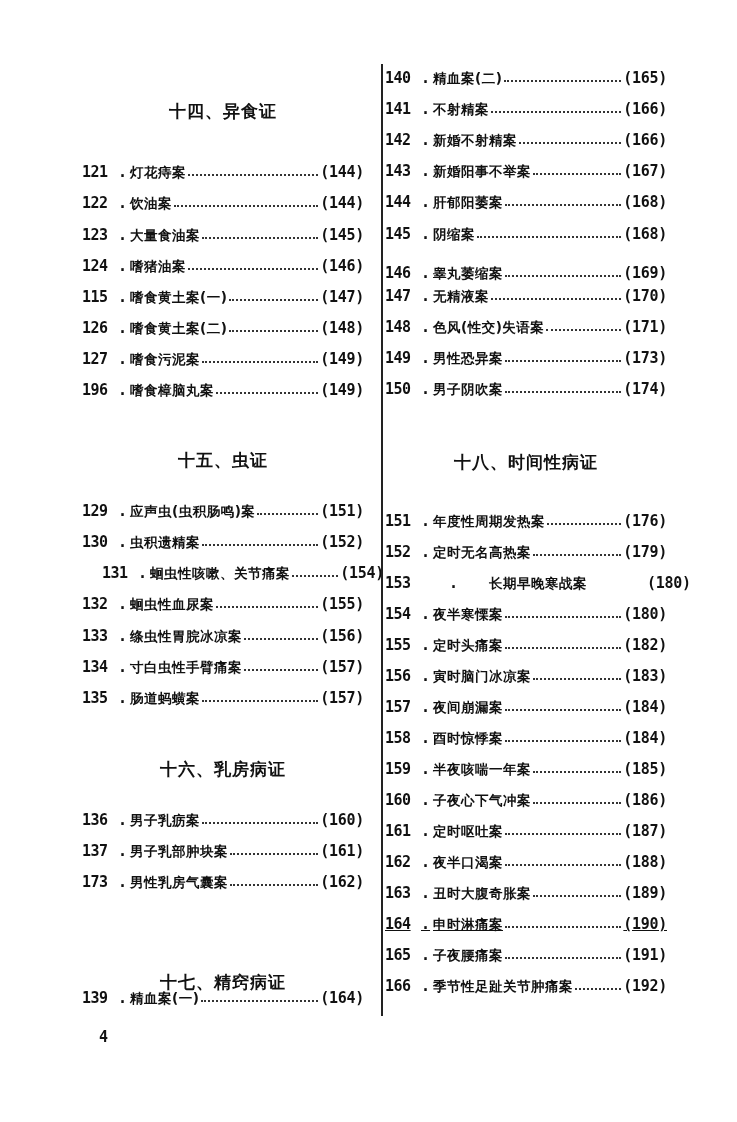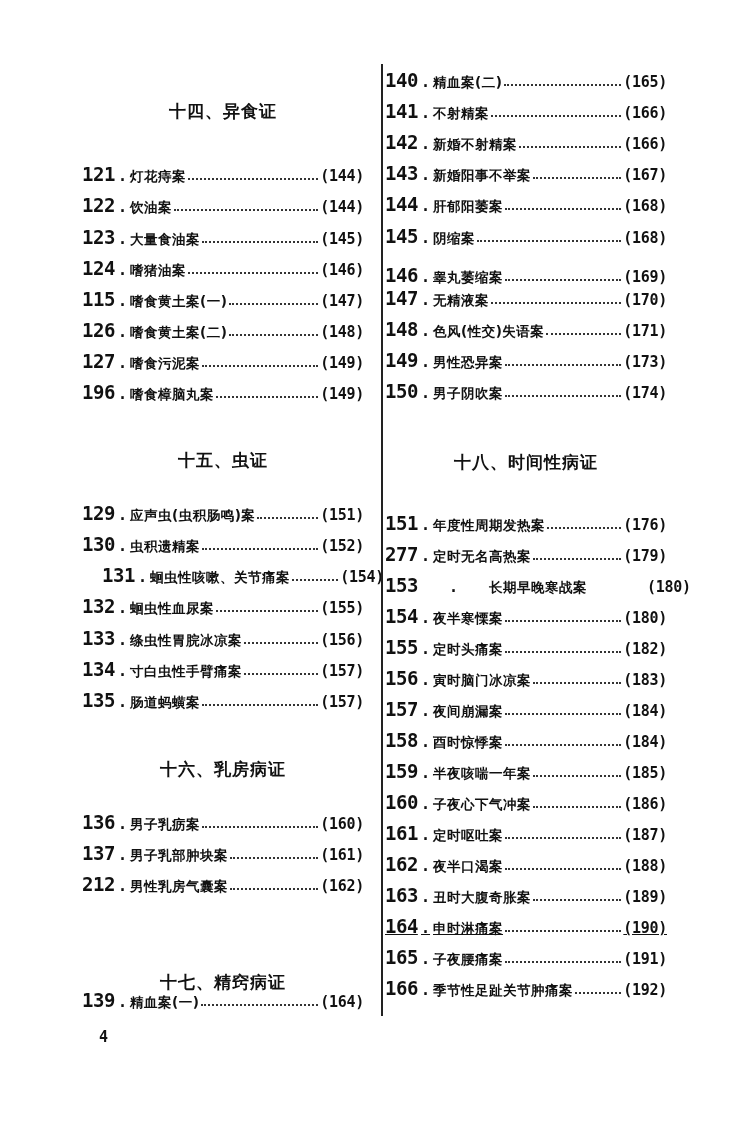--- a/index.html
+++ b/index.html
@@ -53,21 +53,21 @@
     width: 100%;
     height: 26px;
     display: flex;
     align-items: baseline;
     font-size: 14.5px;
     white-space: nowrap;
   }
   .entry .num {
     font-family: "DejaVu Sans Mono", "Liberation Mono", monospace;
     font-weight: bold;
-    font-size: 19px;
+    font-size: 15px;
     width: 36px;
     flex: none;
     letter-spacing: -0.5px;
   }
   .entry .dot {
     font-family: "DejaVu Sans Mono", "Liberation Mono", monospace;
     font-weight: bold;
     font-size: 15px;
     width: 12px;
     flex: none;
@@ -237,21 +237,21 @@
       <span class="page-ref">(160)</span>
     </div>
     <div class="entry" style="top:842px;justify-content:space-between;">
       <span class="num">137</span>
         <span class="dot">.</span>
       <span class="title">男子乳部肿块案</span>
       <span class="leader"></span>
       <span class="page-ref">(161)</span>
     </div>
     <div class="entry" style="top:873px;">
-      <span class="num">212</span>
+      <span class="num">173</span>
         <span class="dot">.</span>
       <span class="title">男性乳房气囊案</span>
       <span class="leader"></span>
       <span class="page-ref">(162)</span>
     </div>
 
     <div class="section-title" style="top:939px;margin-top:32px;">十七、精窍病证</div>
 
     <div class="entry" style="top:989px;">
       <span class="num">139</span>
@@ -347,21 +347,21 @@
     <div class="section-title" style="top:451px;">十八、时间性病证</div>
 
     <div class="entry" style="top:512px;">
       <span class="num">151</span>
         <span class="dot">.</span>
       <span class="title">年度性周期发热案</span>
       <span class="leader"></span>
       <span class="page-ref">(176)</span>
     </div>
     <div class="entry" style="top:543px;">
-      <span class="num">277</span>
+      <span class="num">152</span>
         <span class="dot">.</span>
       <span class="title">定时无名高热案</span>
       <span class="leader"></span>
       <span class="page-ref">(179)</span>
     </div>
     <div class="entry" style="top:574px;gap:28px;">
       <span class="num">153</span>
         <span class="dot">.</span>
       <span class="title">长期早晚寒战案</span>
       <span class="leader"></span>

